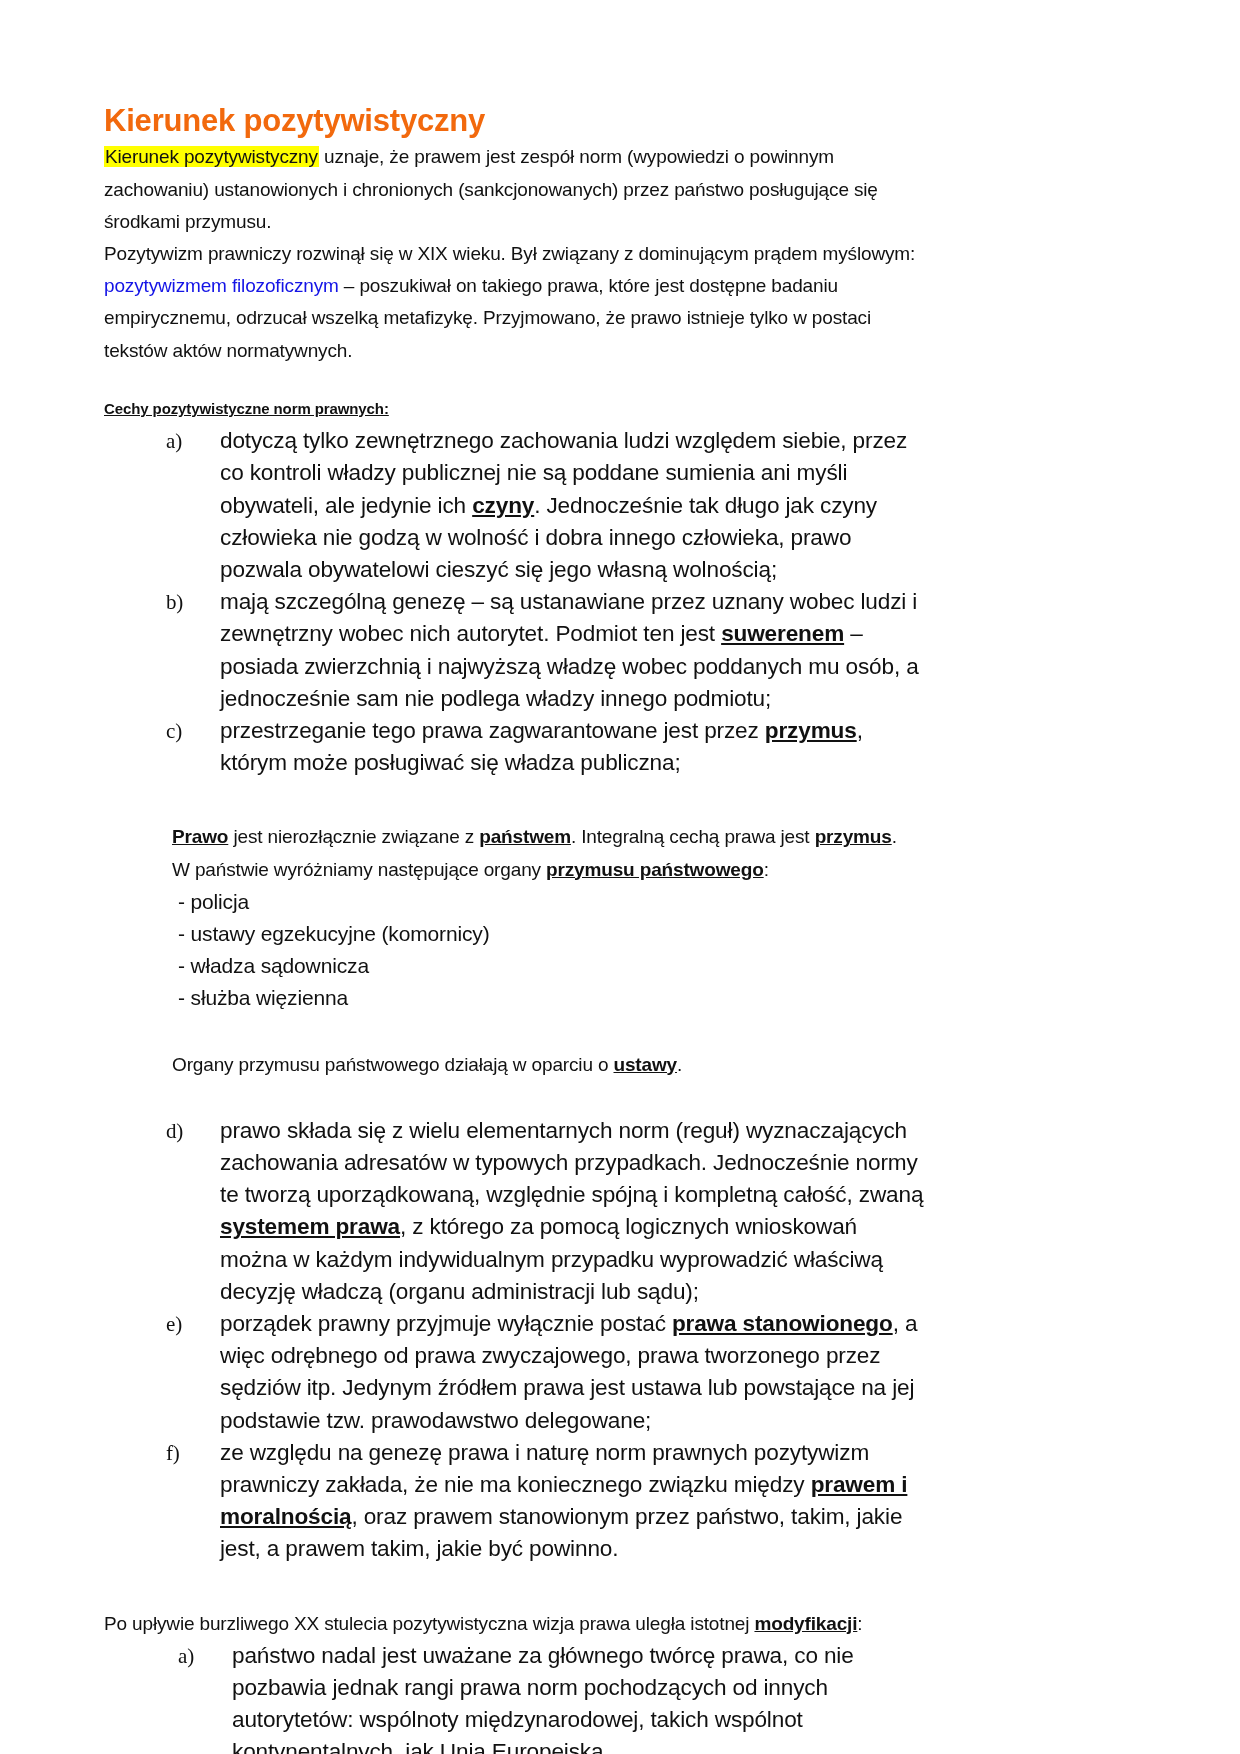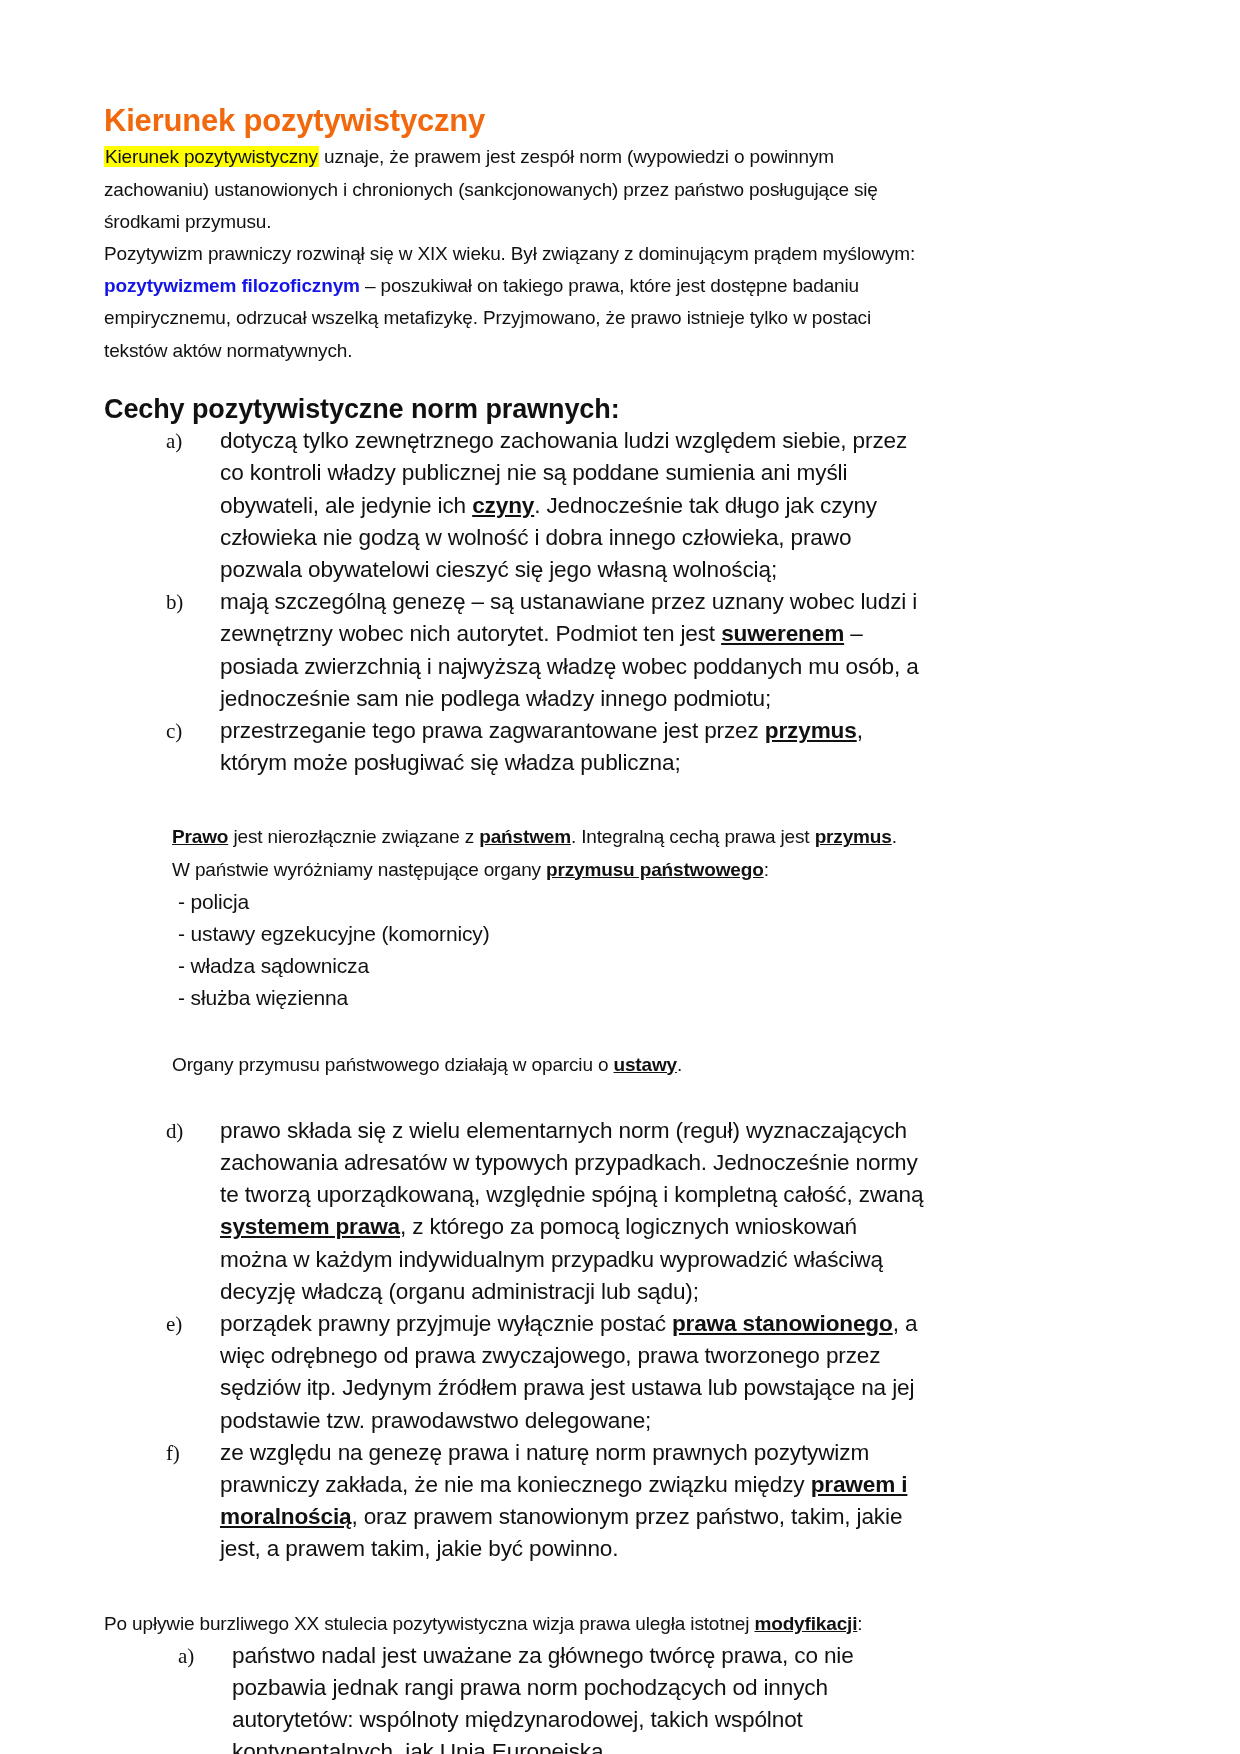--- a/index.html
+++ b/index.html
@@ -38,36 +38,37 @@
   }
   .para + .para {
     margin-top: 0;
   }
   .hl {
     background: #ffff00;
     padding: 0 1px;
   }
   .blue-bold {
     color: #1414e6;
-    font-weight: bold;
+    font-weight: normal;
   }
   b, .b {
     font-weight: bold;
     text-decoration: underline;
   }
   .gap-md { height: 26px; }
   .gap-lg { height: 34px; }
   .gap-xl { height: 42px; }
 
   .section-head {
-    font-size: 27px;
+    font-size: 15px;
     font-weight: bold;
     line-height: 32.2px;
     margin: 0;
     letter-spacing: -0.1px;
+    text-decoration: underline;
   }
 
   
   .alpha-list {
     margin: 0;
     padding: 0;
     list-style: none;
   }
   .alpha-item {
     display: flex;

